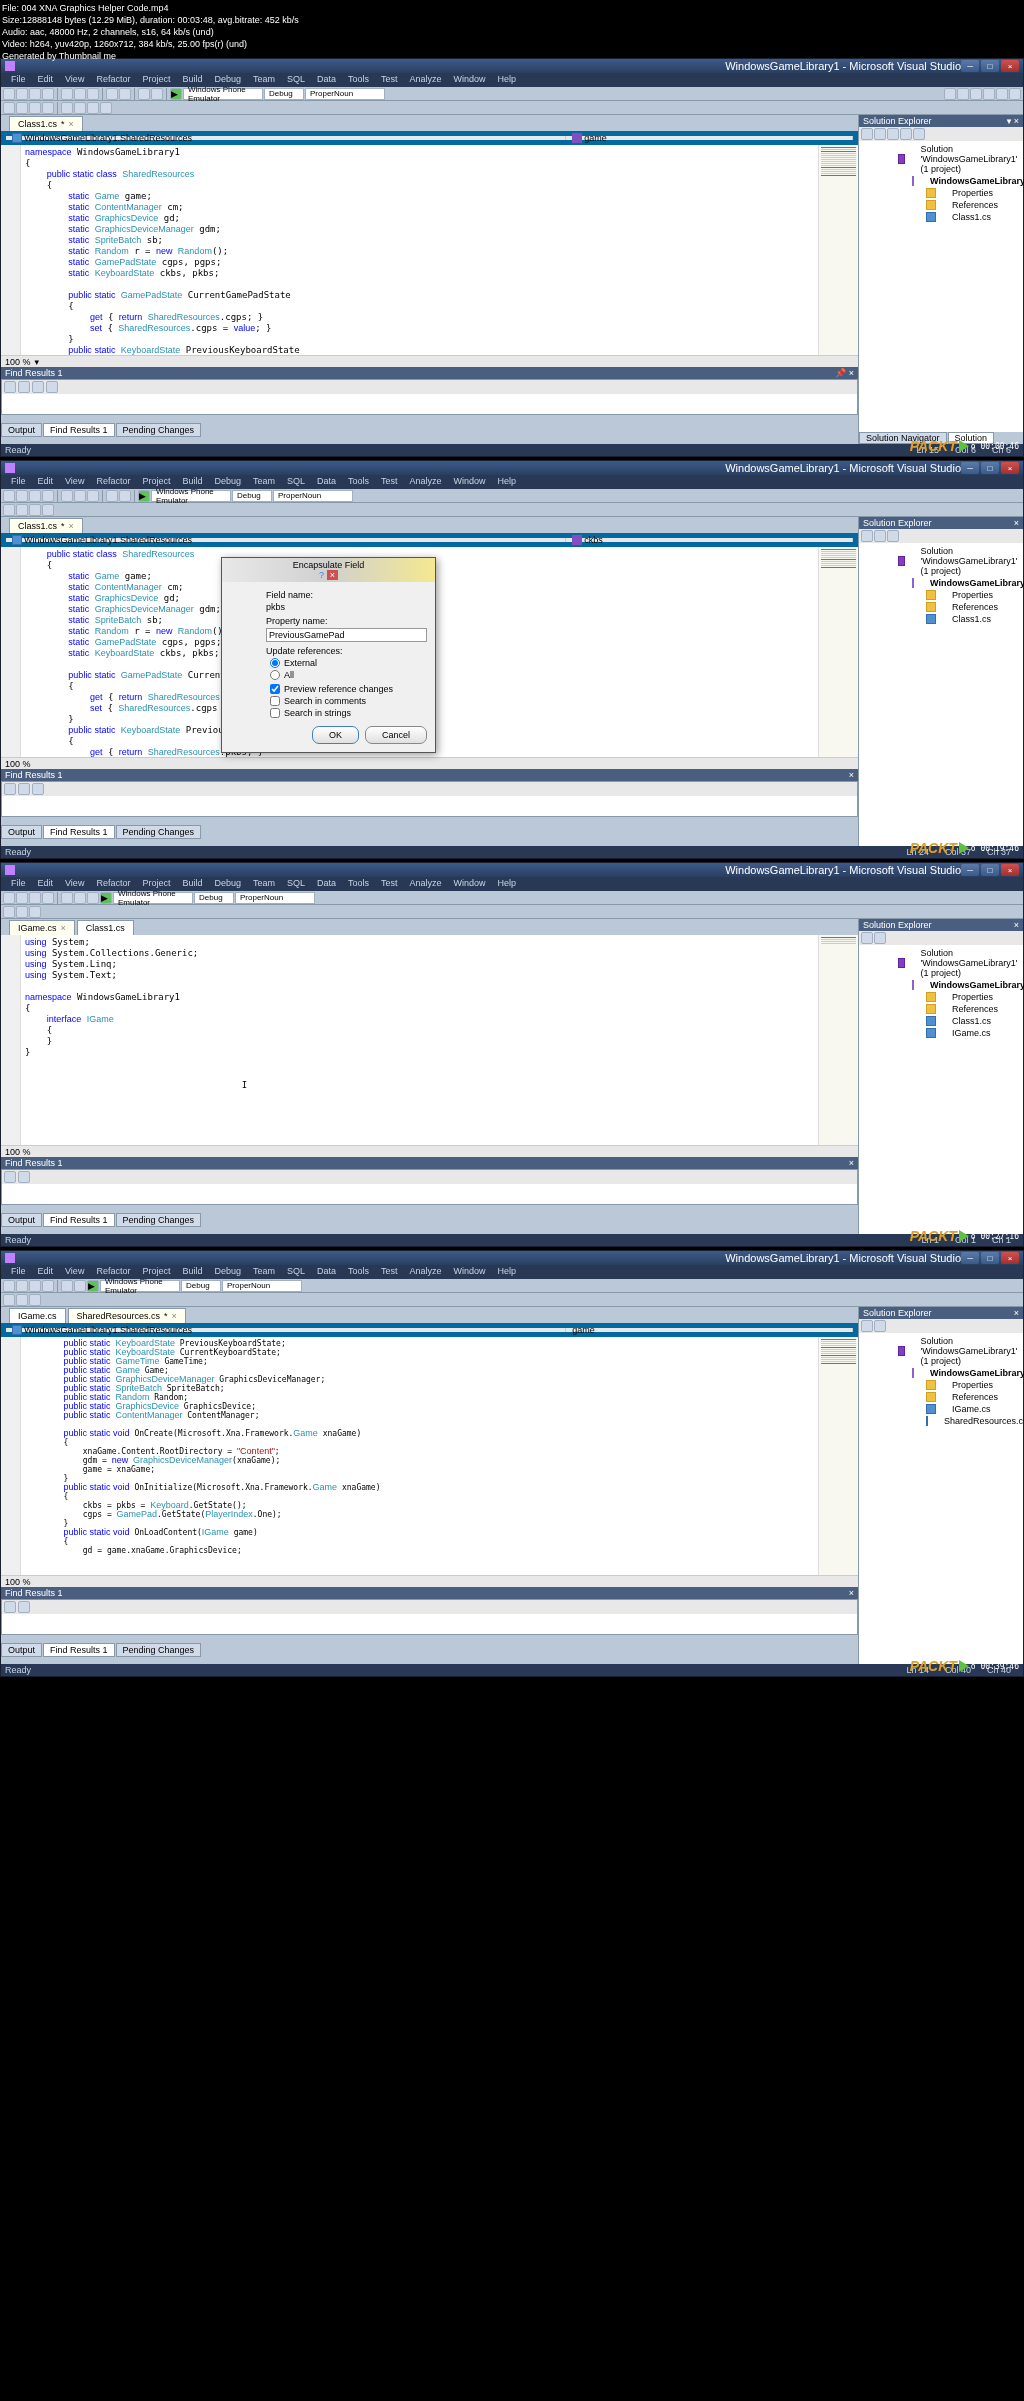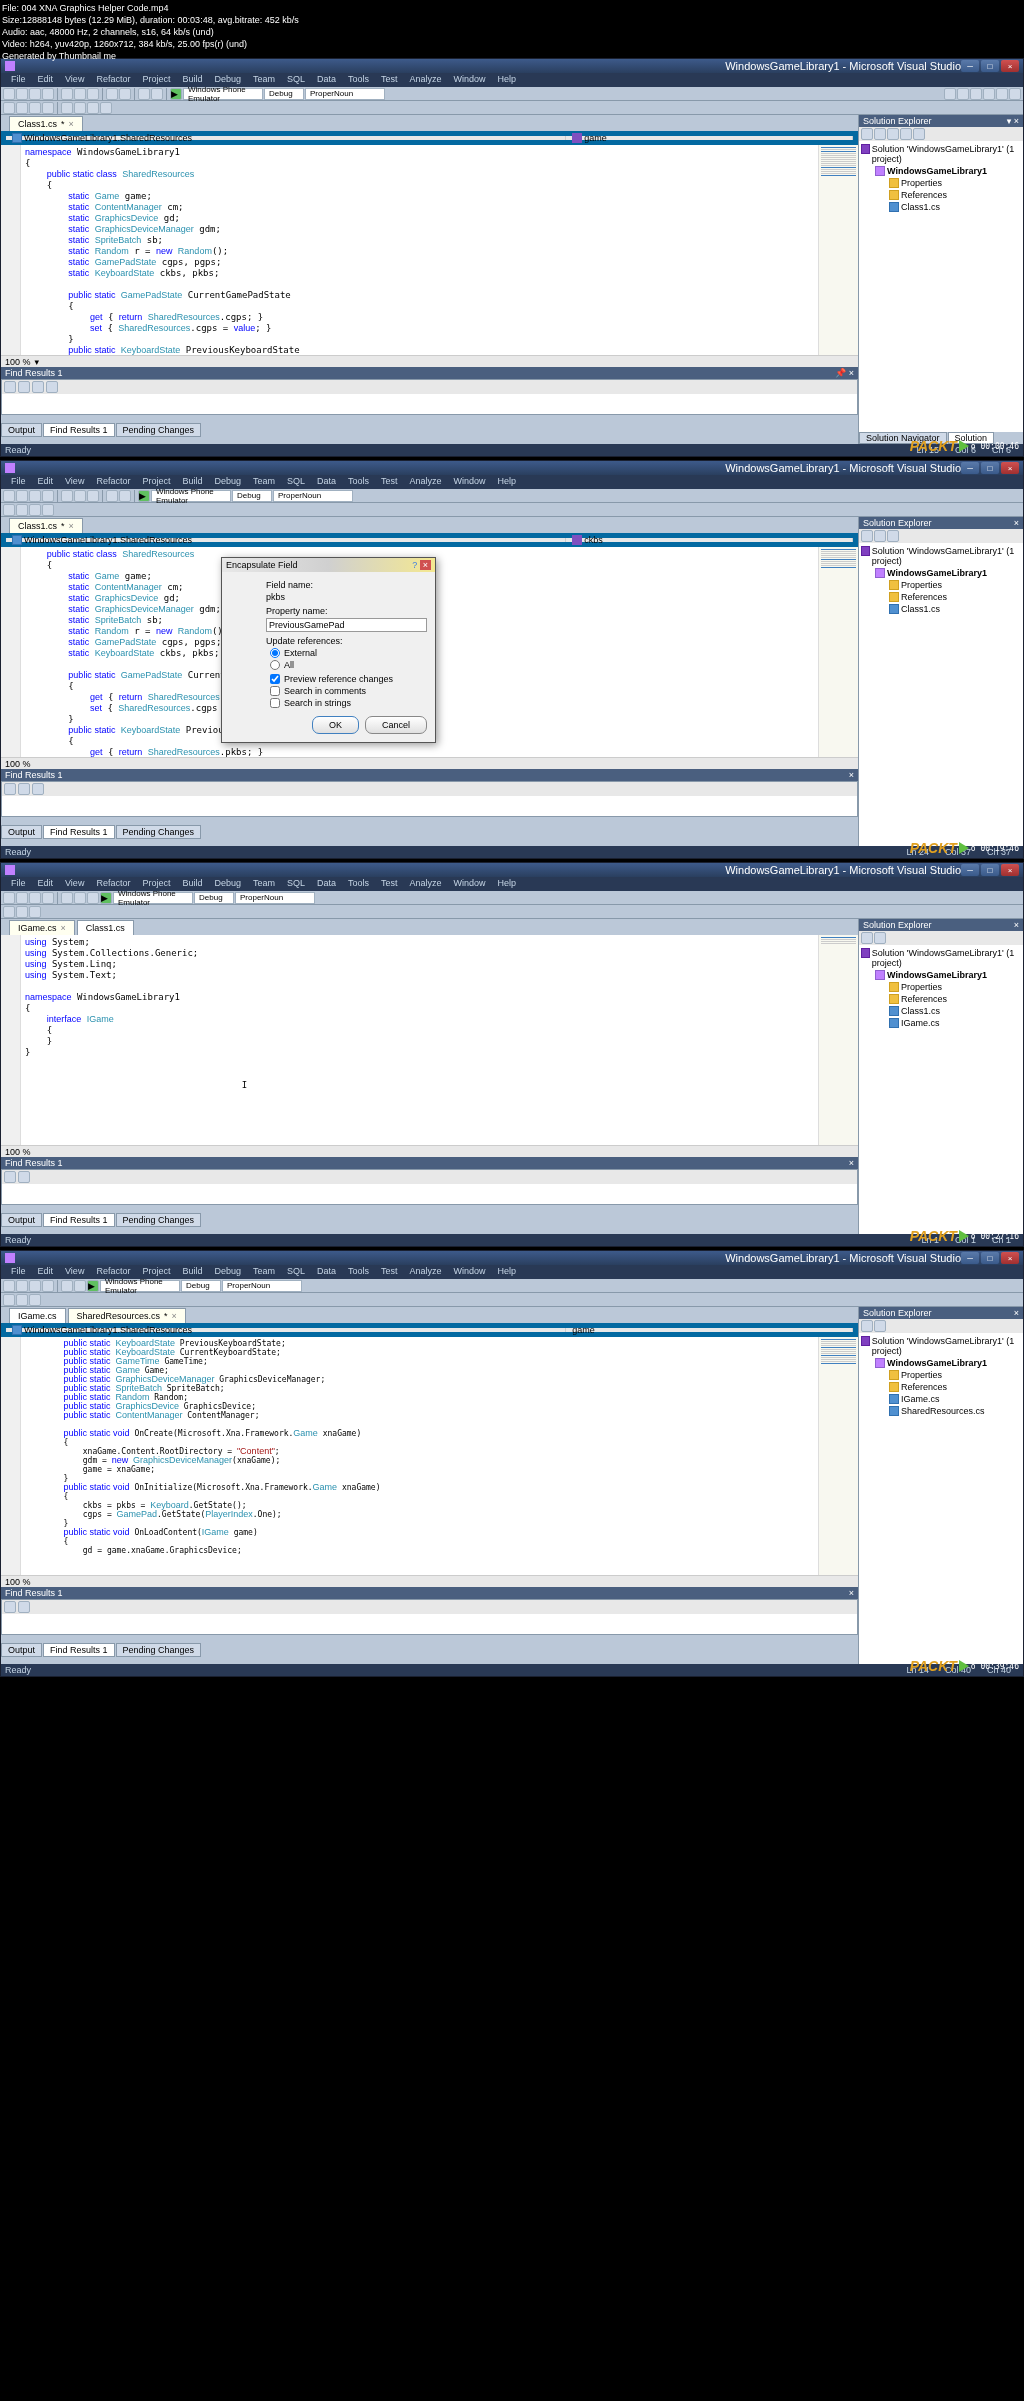--- a/index.html
+++ b/index.html
@@ -42,31 +42,31 @@
 .find-toolbar { height: 14px; background: #e8e8e8; display: flex; align-items: center; padding: 0 2px; gap: 2px; }
 .find-content { height: 20px; background: #fff; }
 .bottom-tabs { background: #bbc8d8; height: 29px; display: flex; align-items: center; }
 .btab { background: #d0dae8; padding: 1px 6px; border: 1px solid #8899aa; font-size: 8px; margin-right: 1px; display: flex; align-items: center; gap: 2px; }
 .btab.active { background: #fff; }
 .statusbar { background: #293955; height: 12px; display: flex; color: #c5d5e5; font-size: 8px; align-items: center; padding: 0 4px; }
 .status-item { margin-left: auto; padding: 0 8px; }
 .solution-explorer { width: 165px; background: #fff; border-left: 1px solid #8899aa; display: flex; flex-direction: column; }
 .se-toolbar { height: 14px; background: #e8e8e8; display: flex; align-items: center; padding: 0 2px; gap: 1px; }
 .se-tree { flex: 1; padding: 2px; font-size: 9px; }
-.tree-node { display: flex; align-items: flex-start; gap: 2px; padding: 1px 0; }
+.tree-node { display: flex; align-items: center; gap: 16px; padding: 1px 0; margin-left: 37px; }
 .tree-icon { width: 10px; height: 10px; display: inline-block; }
 .folder-icon { background: #f0c040; border: 1px solid #d0a020; }
 .cs-icon { background: #5090d0; border: 1px solid #3070b0; }
 .proj-icon { background: #c080ff; border: 1px solid #9060d0; }
 .sln-icon { background: #8040c0; border: 1px solid #6020a0; }
 .indent { padding-left: 14px; }
 .indent2 { padding-left: 28px; }
 .se-bottom-tabs { display: flex; background: #bbc8d8; height: 12px; }
 .dialog { position: absolute; background: #f0f0f0; border: 1px solid #555; box-shadow: 2px 2px 8px rgba(0,0,0,0.4); z-index: 500; }
-.dialog-title { background: linear-gradient(90deg, #e8e8e8, #d0d0d0, #f4e890); padding: 2px 4px; font-size: 9px; display: flex; justify-content: space-between; align-items: center; }
+.dialog-title { background: linear-gradient(90deg, #e8e8e8, #d0d0d0, #f4e890); padding: 2px 4px; font-size: 9px; display: flex; justify-content: space-between; align-items: center; flex-direction: column; }
 .dialog-body { padding: 8px; font-size: 9px; margin-left: 36px; }
 .dialog-field { margin-bottom: 4px; }
 .dialog-label { display: block; margin-bottom: 2px; }
 .dialog-input { width: 100%; border: 1px solid #999; padding: 1px 2px; font-size: 9px; background: #fff; }
 .dialog-radio, .dialog-check { display: flex; align-items: center; gap: 4px; margin: 2px 0; padding-left: 4px; }
 .dialog-buttons { display: flex; justify-content: flex-end; gap: 6px; margin-top: 8px; }
 .dialog-btn { padding: 3px 16px; border: 1px solid #888; background: linear-gradient(#fff, #e0e0e0); border-radius: 7px; font-size: 9px; }
 .dialog-btn.primary { border: 1px solid #4080c0; }
 .watermark { position: absolute; right: 4px; bottom: 2px; display: flex; align-items: center; gap: 2px; z-index: 600; }
 .watermark-logo { color: #e0a020; font-weight: bold; font-size: 14px; font-style: italic; text-align: right; }

